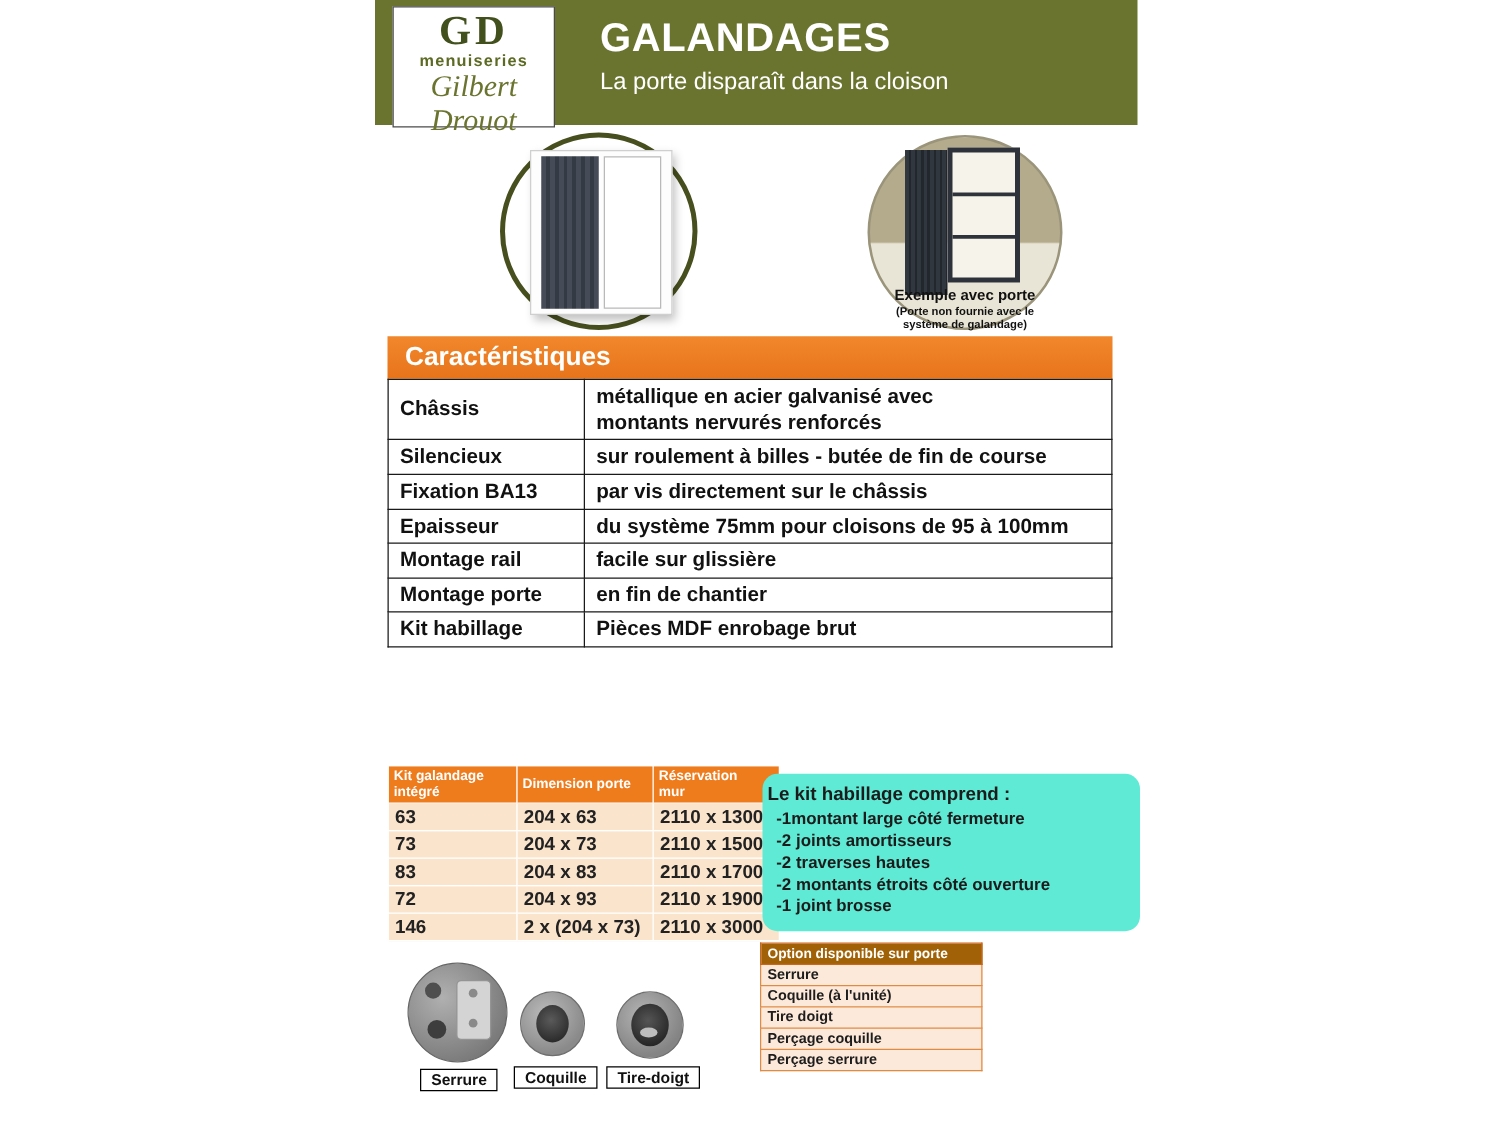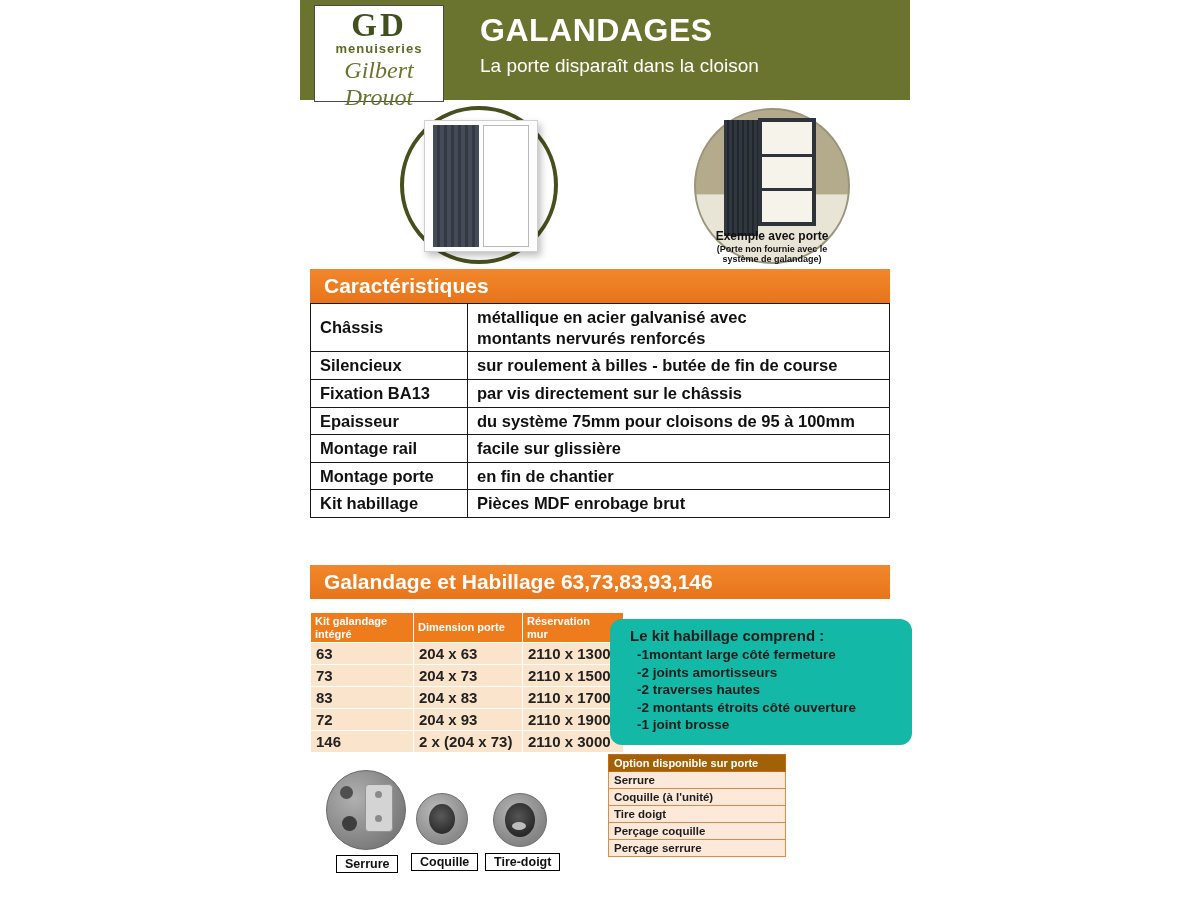--- a/index.html
+++ b/index.html
@@ -66,22 +66,22 @@
 
   
   .kit-table { left:310px; top:612px; border-collapse:collapse; table-layout:fixed; }
   .kit-table th { background:#ee7b1c; color:#fff; font-size:11px; font-weight:bold;
     border:1px solid #fff; padding:2px 4px; text-align:left; vertical-align:middle; line-height:1.15; }
   .kit-table td { background:#fbe4cc; color:#222; font-size:15px; font-weight:bold;
     border:1px solid #fff; padding:2px 5px; }
   .kit-c1 { width:94px; } .kit-c2 { width:100px; } .kit-c3 { width:92px; }
 
   
-  .kit-box { left:610px; top:619px; width:302px; height:126px; background:#14b8a6;
-    border-radius:12px; box-sizing:border-box; padding:8px 20px; color:#1c1c1c; }
+  .kit-box { left:610px; top:619px; width:302px; height:126px; background:#5eead4;
+    border-radius:12px; box-sizing:border-box; padding:8px 4px; color:#1c1c1c; }
   .kit-box-title { font-size:15px; font-weight:bold; margin-bottom:2px; }
   .kit-box-item { font-size:13.5px; font-weight:bold; line-height:1.3; margin-left:7px; }
 
   
   .c-serrure { left:326px; top:770px; width:78px; height:78px; border-radius:50%;
     background:radial-gradient(circle at 35% 35%, #b0b0b0, #7a7a7a 75%); border:1px solid #666; }
   .plate { position:absolute; right:12px; top:13px; width:26px; height:46px;
     background:#d4d4d4; border:1px solid #949494; border-radius:4px; }
   .plate-dot { position:absolute; border-radius:50%; background:#8a8a8a; width:7px; height:7px; }
   .knob1 { position:absolute; left:13px; top:15px; width:13px; height:13px; border-radius:50%; background:#4f4f4f; }
@@ -169,21 +169,20 @@
       <td class="lbl">Montage porte</td>
       <td>en fin de chantier</td>
     </tr>
     <tr>
       <td class="lbl">Kit habillage</td>
       <td>Pièces MDF enrobage brut</td>
     </tr>
   </tbody>
     </table>
 
-  <div class="abs banner" style="top:565px;">Galandage et Habillage 63,73,83,93,146</div>
 
   <table class="abs kit-table">
     <tbody>
         <tr>
       <th class="kit-c1 pre">Kit galandage
 intégré</th>
       <th class="kit-c2">Dimension porte</th>
       <th class="kit-c3 pre">Réservation
 mur</th>
     </tr>

